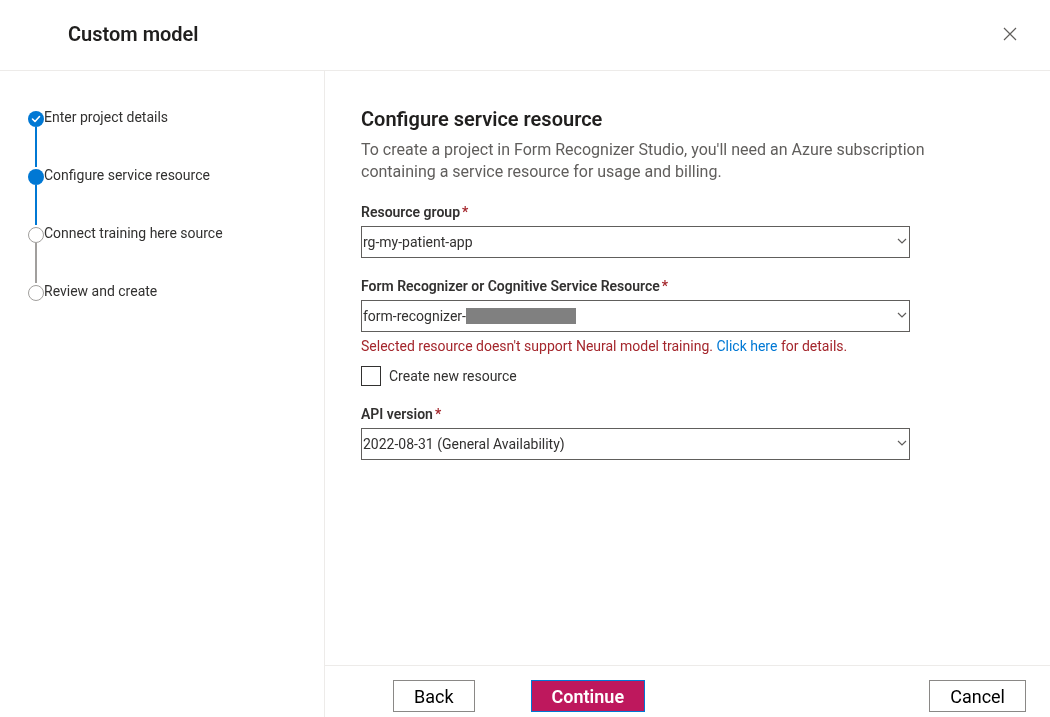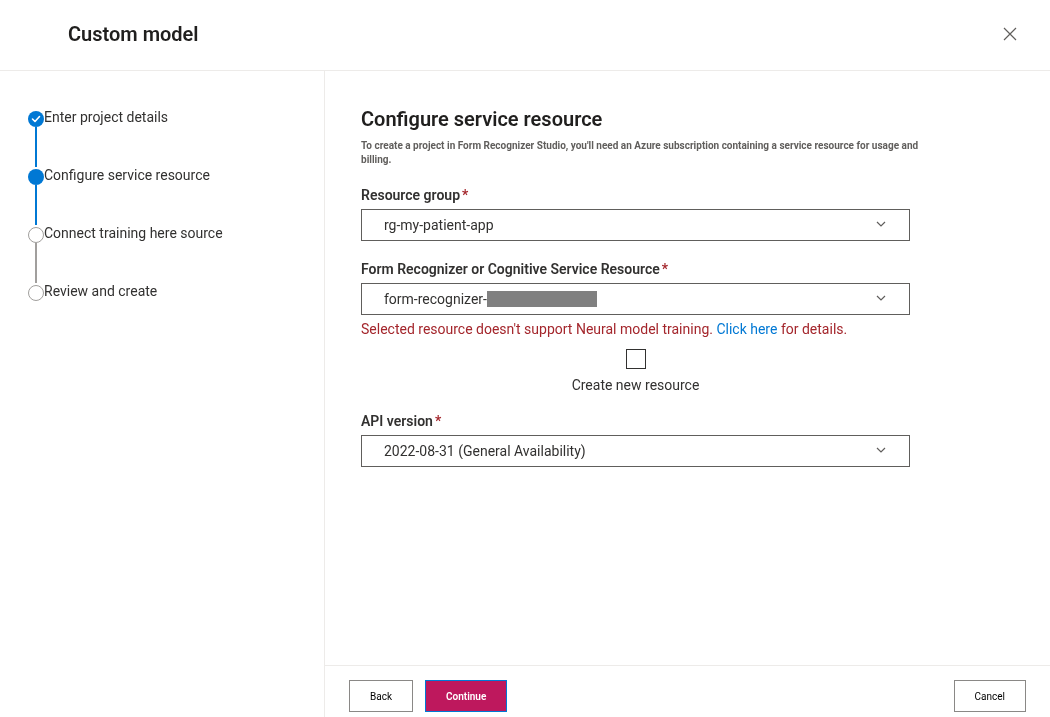--- a/index.html
+++ b/index.html
@@ -88,26 +88,25 @@
     overflow: auto;
     flex: 1;
   }
   .page-title {
     font-size: 20px;
     font-weight: 600;
     color: #201f1e;
     margin: 0 0 8px 0;
   }
   .page-desc {
-    font-size: 10px;
+    font-size: 16px;
     color: #605e5c;
     margin: 0 0 20px 0;
     max-width: 570px;
     line-height: 1.4;
-    font-weight: bold;
   }
   .field {
     margin-bottom: 20px;
     max-width: 549px;
   }
   .field-label {
     font-size: 14px;
     font-weight: 600;
     color: #323130;
     margin-bottom: 6px;
@@ -115,21 +114,21 @@
   }
   .req { color: #a4262c; margin-left: 2px; }
   .dropdown {
     position: relative;
     width: 549px;
     height: 32px;
     border: 1px solid #605e5c;
     background: #fff;
     display: flex;
     align-items: center;
-    padding: 0 22px;
+    padding: 0 1px;
     cursor: pointer;
     font-size: 14px;
   }
   .dropdown-text { flex: 1; overflow: hidden; white-space: nowrap; display: flex; align-items: center; }
   .dropdown-chevron {
     color: #605e5c;
   }
   .dropdown-chevron svg { width: 12px; height: 12px; }
   .redacted {
     display: inline-block;
@@ -146,45 +145,45 @@
     font-size: 14px;
     color: #a4262c;
     margin-top: 6px;
   }
   .warning .link { color: #0078d4; cursor: pointer; }
   .checkbox-row {
     display: flex;
     align-items: center;
     gap: 8px;
     margin-top: 12px;
-    flex-direction: column;
   }
   .checkbox-box {
     width: 20px; height: 20px;
     border: 1px solid #323130;
     background: #fff;
     cursor: pointer;
   }
   .checkbox-label { font-size: 14px; }
 
   .footer {
     border-top: 1px solid #edebe9;
     padding: 14px 24px;
     display: flex;
     align-items: center;
     gap: 12px;
   }
   .btn {
     height: 32px;
     padding: 0 20px;
-    font-size: 10px;
+    font-size: 18px;
     border: 1px solid #8a8886;
     background: #fff;
     cursor: pointer;
     font-family: inherit;
+    margin-left: 44px;
   }
   .btn.primary {
     background: #be185d;
     border-color: #0078d4;
     color: #fff;
     font-weight: 600;
   }
   .footer-spacer { flex: 1; }
 </style>
 </head>

